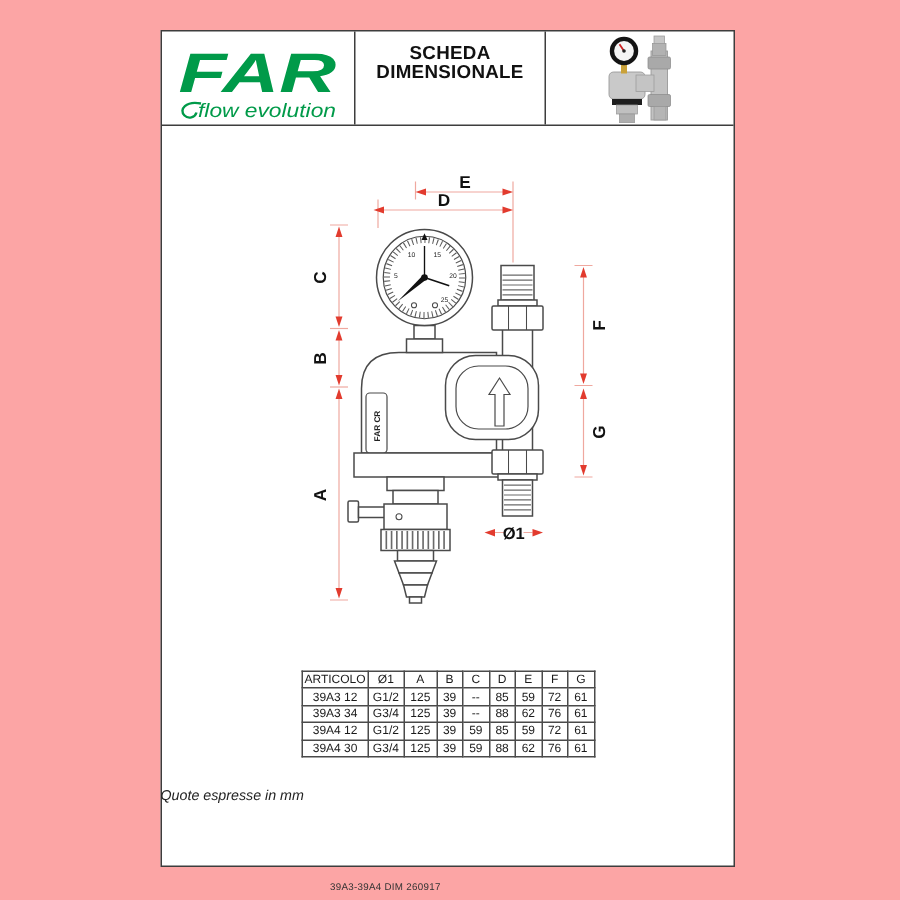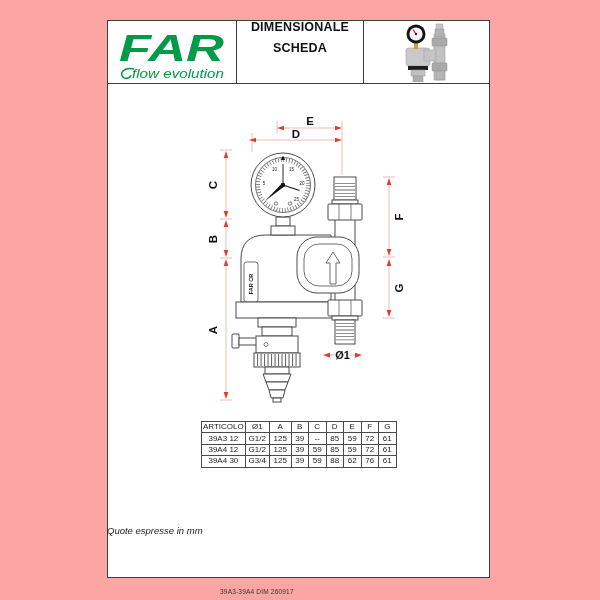--- a/index.html
+++ b/index.html
@@ -6,43 +6,43 @@
   #page{position:relative;width:600px;height:600px;background:#fca5a5;font-family:"Liberation Sans",sans-serif;overflow:hidden;}
   #frame{position:absolute;left:107px;top:20px;width:381px;height:556px;border:1.5px solid #3d3d3d;background:#fff;}
   #headerRow{position:absolute;left:0;top:0;width:100%;height:62px;border-bottom:1.5px solid #3d3d3d;}
   .vdiv{position:absolute;top:0;height:62px;width:0;border-left:1.5px solid #3d3d3d;}
   #logoCell{position:absolute;left:0;top:0;width:128px;height:62px;}
   #titleCell{position:absolute;left:129px;top:0;width:126px;height:62px;text-align:center;color:#111;}
   .titleMain{font-weight:bold;font-size:12.5px;line-height:13px;letter-spacing:.2px;margin-top:8px;}
   .artLine{font-weight:bold;font-size:12.5px;margin-top:9px;letter-spacing:.2px;}
   #photoCell{position:absolute;left:256px;top:0;width:125px;height:62px;}
   #drawSvg{position:absolute;left:107px;top:83px;}
-  #dimTable{position:absolute;left:201px;top:421px;border-collapse:collapse;table-layout:fixed;}
+  #dimTable{position:absolute;left:201px;top:447px;border-collapse:collapse;table-layout:fixed;}
   #dimTable td{border:1px solid #4a4a4a;font-size:8px;line-height:8px;height:10.4px;text-align:center;color:#1a1a1a;padding:0 1px;white-space:nowrap;}
   #noteText{position:absolute;left:107px;top:525px;width:382px;font-style:italic;font-size:9.5px;color:#222;}
   #footerText{position:absolute;left:112px;top:567px;font-size:6.5px;color:#333;letter-spacing:.2px;}
 </style>
 </head>
 <body>
 
 <div id="page">
   <div id="frame">
 
     <div id="headerRow">
       <div id="logoCell">
         <svg width="128" height="62" viewBox="0 0 128 62">
           <text x="11" y="40" font-family="Liberation Sans, sans-serif" font-size="37" font-weight="bold" font-style="italic" fill="#009A49" textLength="105" lengthAdjust="spacingAndGlyphs">FAR</text>
           <path d="M26,48 C16,46 11,52 15,56 C17.5,58.5 22,57.5 23,54" fill="none" stroke="#009A49" stroke-width="1.6"></path>
           <text x="70" y="57" font-family="Liberation Sans, sans-serif" font-size="13" font-style="italic" fill="#009A49" text-anchor="middle" textLength="92" lengthAdjust="spacingAndGlyphs">flow evolution</text>
         </svg>
       </div>
       <div class="vdiv" style="left:128px"></div>
       <div id="titleCell">
+        <div class="titleMain">SCHEDA</div>
         <div class="titleMain" style="margin-top:0">DIMENSIONALE</div>
-        <div class="titleMain">SCHEDA</div>
       </div>
       <div class="vdiv" style="left:255px"></div>
       <div id="photoCell">
         <svg width="125" height="61" viewBox="0 0 125 61">
           <g>
             <rect x="70" y="13" width="11" height="46" fill="#c2c2c2" stroke="#9a9a9a" stroke-width="0.6"></rect>
             <rect x="72" y="3" width="7" height="6" fill="#c6c6c6" stroke="#9a9a9a" stroke-width="0.5"></rect>
             <rect x="71" y="8" width="9" height="8" fill="#b2b2b2" stroke="#979797" stroke-width="0.5"></rect>
             <rect x="68" y="17" width="15" height="8" rx="1" fill="#a9a9a9" stroke="#8c8c8c" stroke-width="0.5"></rect>
             <rect x="68" y="42" width="15" height="8" rx="1" fill="#a9a9a9" stroke="#8c8c8c" stroke-width="0.5"></rect>
@@ -232,38 +232,49 @@
           <td>G1/2</td>
           <td>125</td>
           <td>39</td>
           <td>--</td>
           <td>85</td>
           <td>59</td>
           <td>72</td>
           <td>61</td>
     </tr>
     <tr>
-      <td>39A4 12</td>
-          <td>G1/2</td>
-          <td>125</td>
-          <td>39</td>
-          <td>59</td>
-          <td>85</td>
-          <td>59</td>
-          <td>72</td>
-          <td>61</td>
-    </tr>
-    <tr>
-      <td>39A4 30</td>
+      <td>39A3 34</td>
           <td>G3/4</td>
           <td>125</td>
           <td>39</td>
-          <td>59</td>
+          <td>--</td>
           <td>88</td>
           <td>62</td>
           <td>76</td>
           <td>61</td>
     </tr>
+    <tr>
+      <td>39A4 12</td>
+          <td>G1/2</td>
+          <td>125</td>
+          <td>39</td>
+          <td>59</td>
+          <td>85</td>
+          <td>59</td>
+          <td>72</td>
+          <td>61</td>
+    </tr>
+    <tr>
+      <td>39A4 30</td>
+          <td>G3/4</td>
+          <td>125</td>
+          <td>39</td>
+          <td>59</td>
+          <td>88</td>
+          <td>62</td>
+          <td>76</td>
+          <td>61</td>
+    </tr>
   </tbody>
     </table>
 
   <div id="noteText">Quote espresse in mm</div>
 </div>
 
 </body></html>

